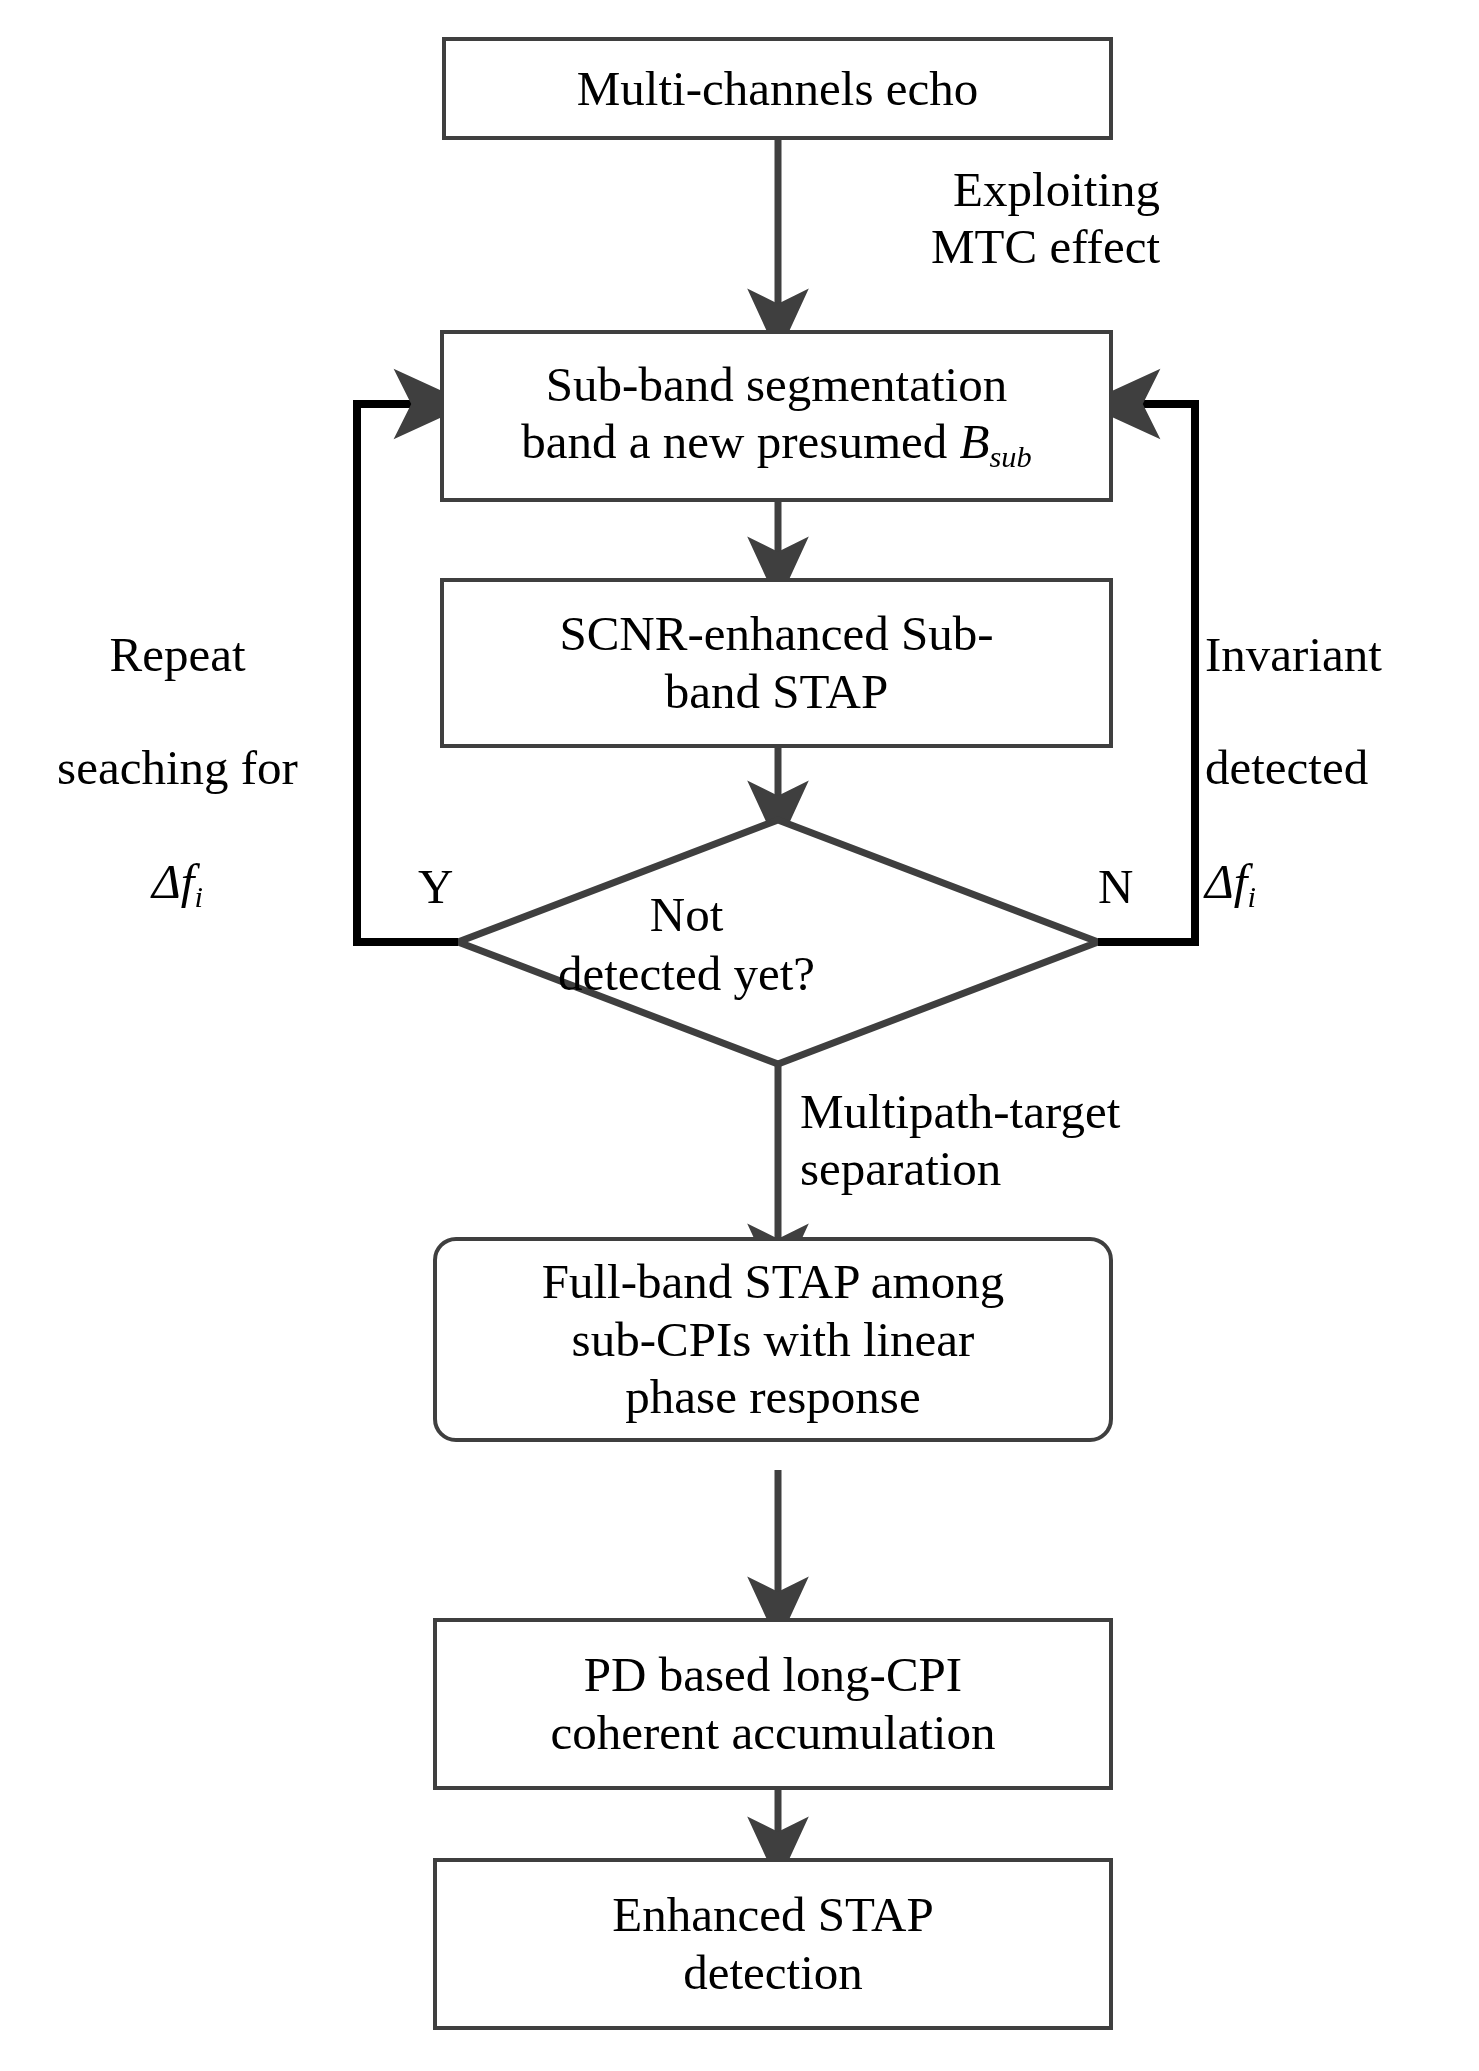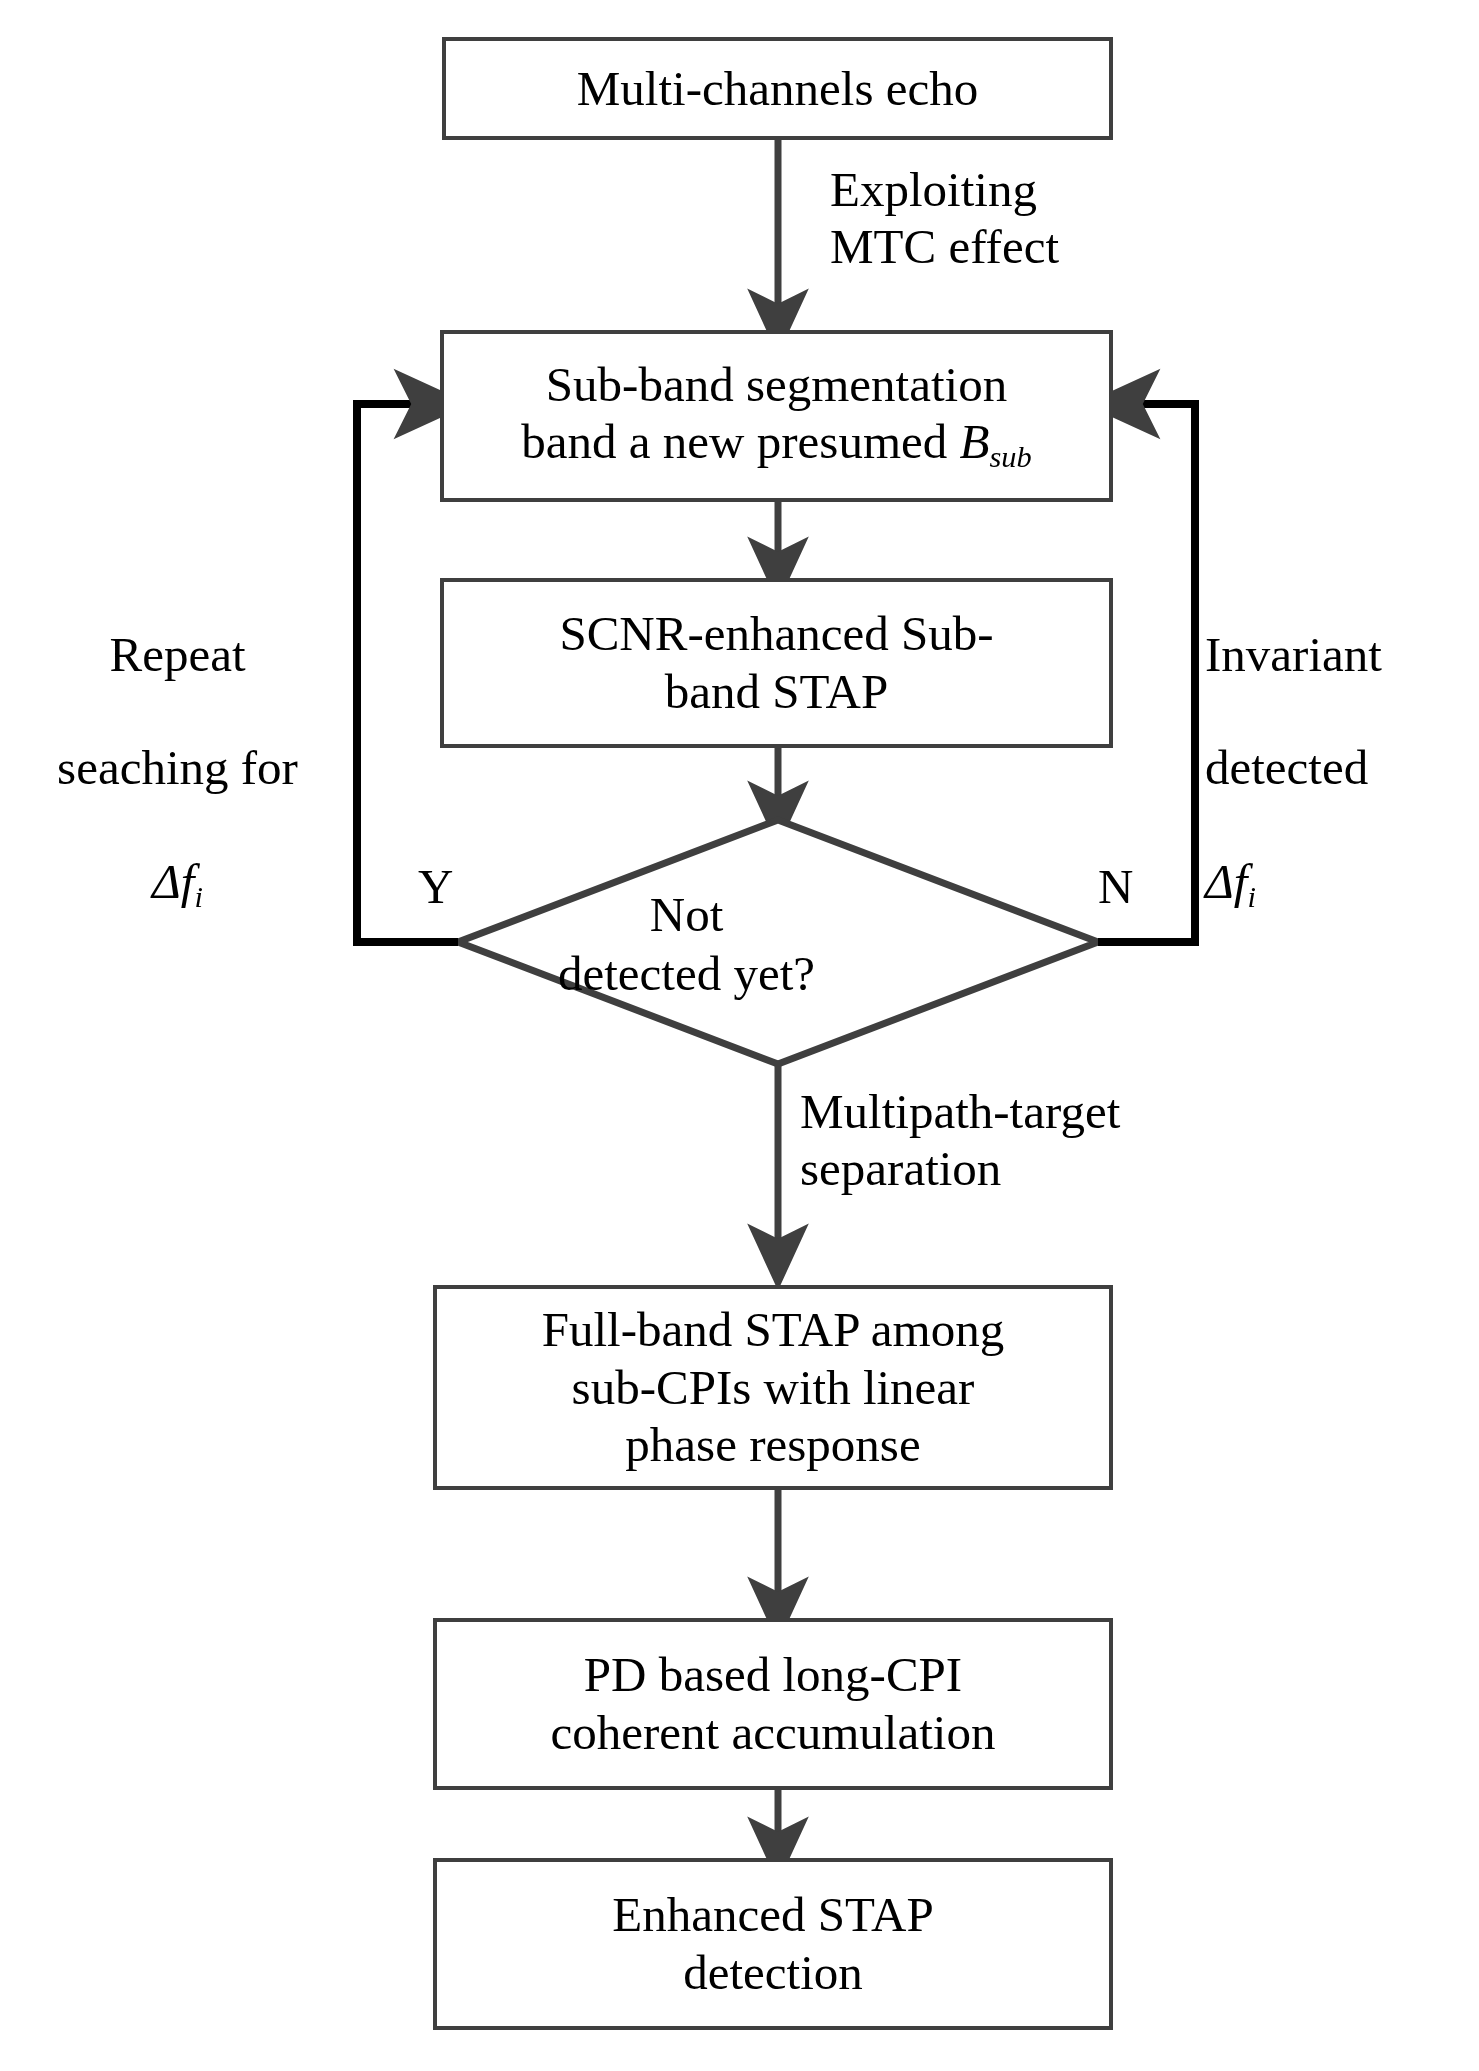--- a/index.html
+++ b/index.html
@@ -99,21 +99,21 @@
     </span>
   </div>
 
   <div style="position:absolute;left:558px;top:865px;width:440px;height:160px;display:flex;align-items:center;justify-content:flex-start;text-align:center;font-size:49px;line-height:1.2;">
     <span>
       <span>Not</span><br>
       <span>detected yet?</span>
     </span>
   </div>
 
-  <div class="node" style="left:433px;top:1285px;width:680px;height:205px;">
+  <div class="node" style="left:433px;top:1237px;width:680px;height:205px;border-radius:23px;">
     <span class="txt">
       <span>Full-band STAP among</span><br>
       <span>sub-CPIs with linear</span><br>
       <span>phase response</span>
     </span>
   </div>
 
   <div class="node" style="left:433px;top:1618px;width:680px;height:172px;">
     <span class="txt">
       <span>PD based long-CPI</span><br>
@@ -121,21 +121,21 @@
     </span>
   </div>
 
   <div class="node" style="left:433px;top:1858px;width:680px;height:172px;">
     <span class="txt">
       <span>Enhanced STAP</span><br>
       <span>detection</span>
     </span>
   </div>
 
-  <div class="edge-label" style="left:830px;top:162px;width:330px;text-align:left;">Exploiting
+  <div class="edge-label" style="left:830px;top:162px;width:330px;text-align:right;">Exploiting
 MTC effect</div>
 
   <div class="edge-label" style="left:800px;top:1084px;width:400px;text-align:left;">Multipath-target
 separation</div>
 
   <div class="edge-label left" style="left:10px;top:570px;width:335px;">
     <span>Repeat</span><br>
     <span>seaching for</span><br>
     <span class="math"><span class="it">Δf</span><sub>i</sub></span>
   </div>

